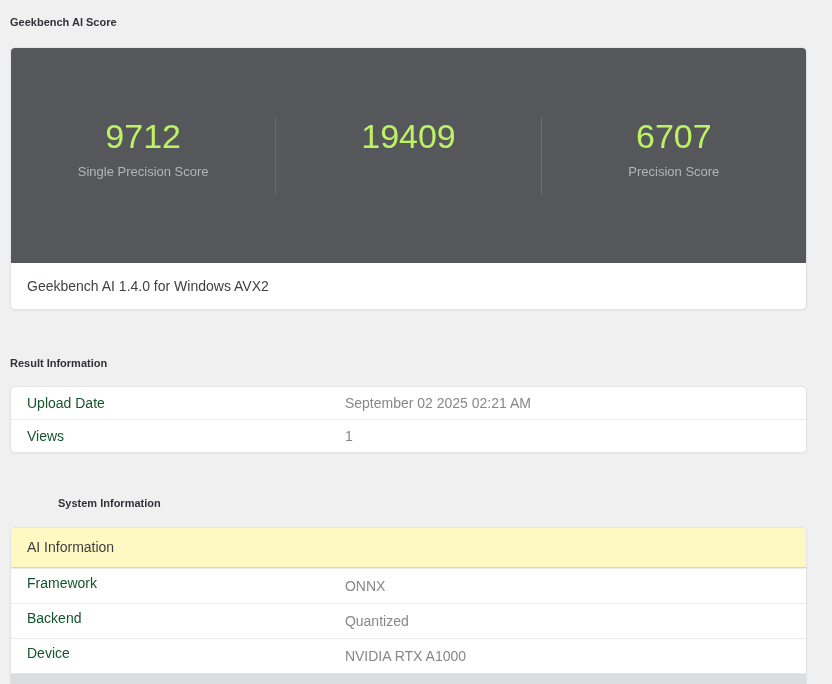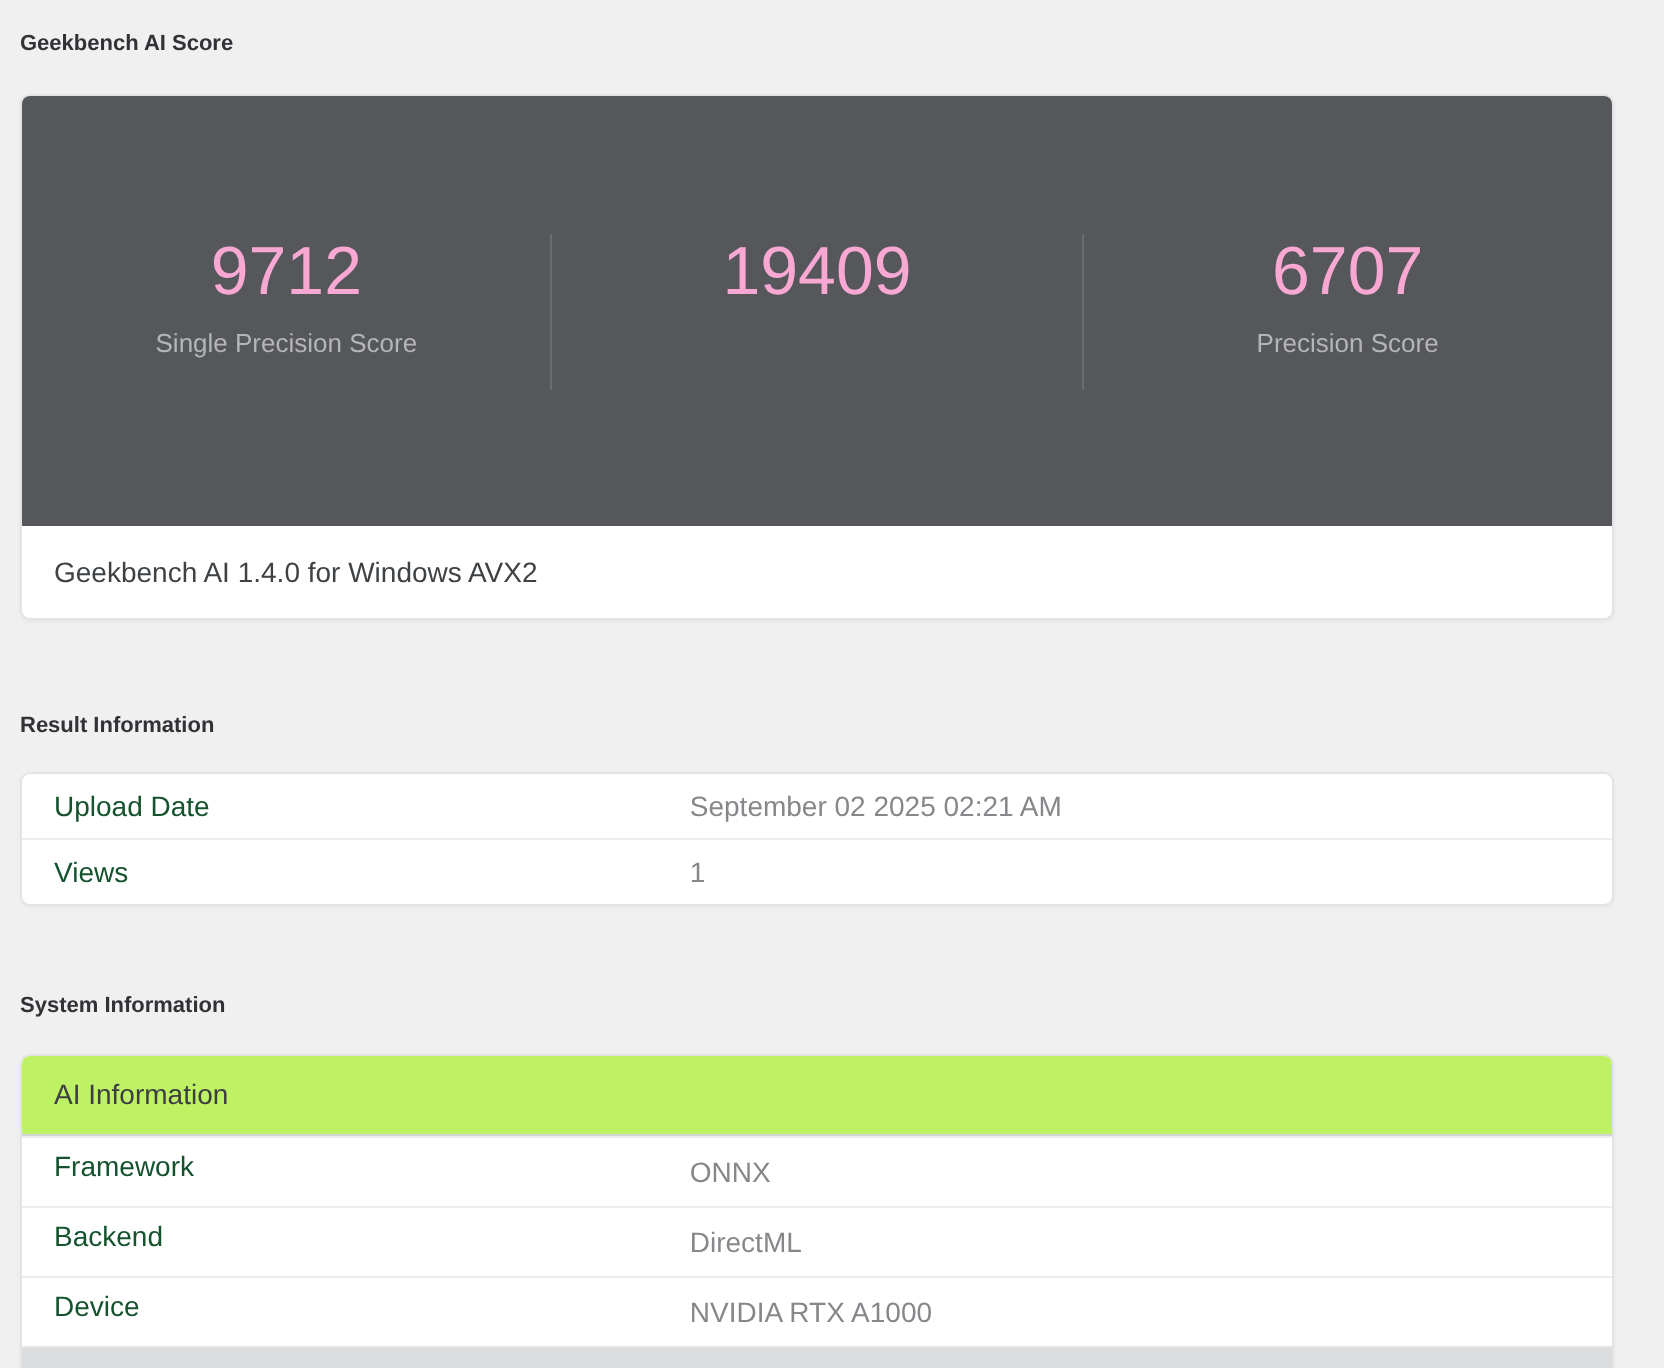--- a/index.html
+++ b/index.html
@@ -34,42 +34,42 @@
     display: flex;
     align-items: center;
   }
   .score-col {
     flex: 1 1 0;
     height: 78px;
     text-align: center;
   }
   .score-col + .score-col { border-left: 1px solid #6b6c70; }
   .score-value {
-    color: #f9a8d4;
+    color: #bef264;
     font-size: 34px;
     line-height: 38px;
     font-weight: normal;
   }
   .score-label {
     color: #b4b5b8;
     font-size: 13px;
     line-height: 15px;
     margin-top: 9px;
   }
   .score-footer {
     background: #ffffff;
     padding: 15px 16px;
     font-size: 14px;
     line-height: 16px;
     color: #3f4245;
     border-radius: 12px;
   }
   
   .section-result { margin-top: 44px; }
-  .section-system { margin-top: 41px; }
+  .section-system { margin-top: 41px; margin-left: 48px; }
   
   .info-table {
     margin-top: 13px;
     background: #ffffff;
     border: 1px solid #e2e3e5;
     border-radius: 5px;
     overflow: hidden;
     box-shadow: 0 1px 2px rgba(0,0,0,0.04);
   }
   .sys-table { margin-top: 14px; }
@@ -85,21 +85,21 @@
   .info-value {
     flex: 1;
     padding: 8px 16px 8px 0;
     font-size: 14px;
     line-height: 16px;
     color: #85878a;
   }
   .sys-table .info-label { padding: 6px 16px; }
   .sys-table .info-value { padding: 9px 16px 9px 0; }
   .table-section-header {
-    background: #bef264;
+    background: #fef9c3;
     padding: 11px 16px;
     font-size: 14px;
     line-height: 17px;
     color: #3c3e41;
     border-bottom: 1px solid #d4d5d7;
   }
   .table-section-header-cutoff {
     background: #dcdddf;
     height: 20px;
     border-top: 1px solid #e4e5e7;
@@ -151,21 +151,21 @@
   <div class="table-section-header">AI Information</div>
   <div class="rows-after-header">
 
       <div class="info-row">
         <div class="info-label">Framework</div>
         <div class="info-value">ONNX</div>
       </div>
 
       <div class="info-row">
         <div class="info-label">Backend</div>
-        <div class="info-value">DirectML</div>
+        <div class="info-value">Quantized</div>
       </div>
 
       <div class="info-row">
         <div class="info-label">Device</div>
         <div class="info-value">NVIDIA RTX A1000</div>
       </div>
     </div>
   <div class="table-section-header-cutoff"></div>
 </div>
 

